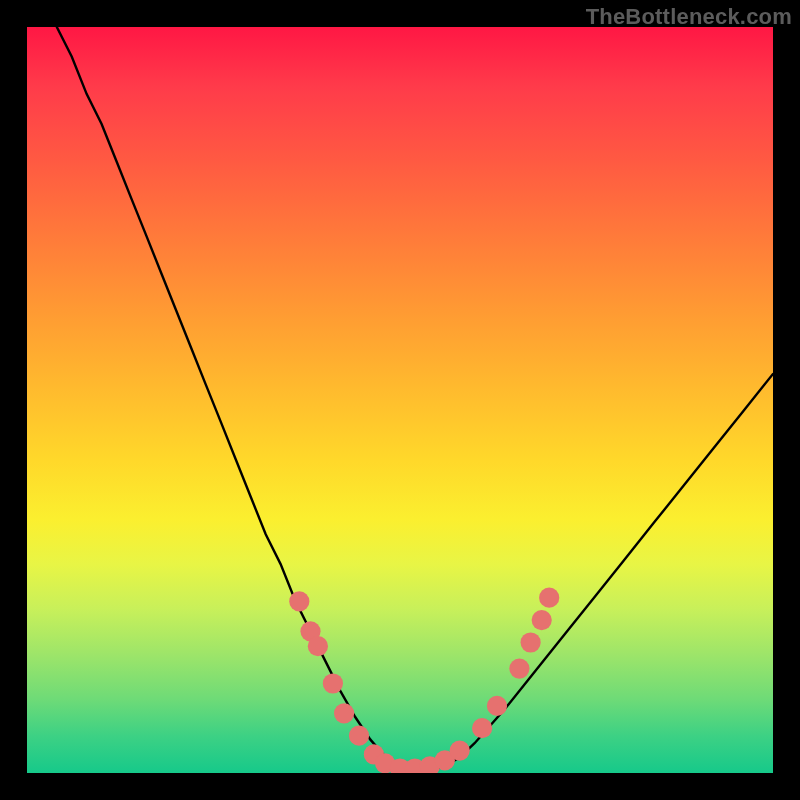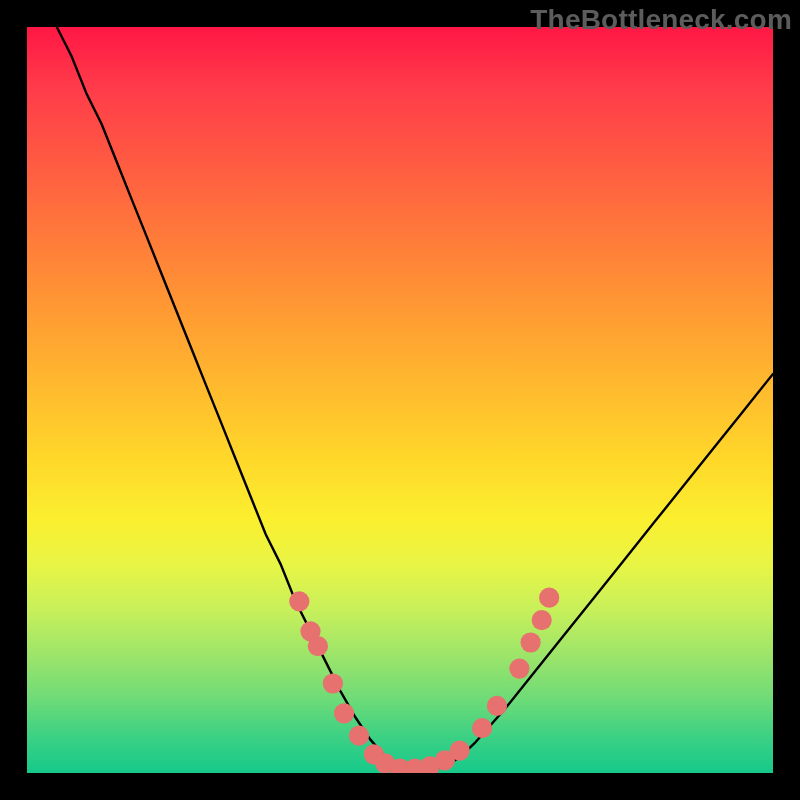--- a/index.html
+++ b/index.html
@@ -40,21 +40,21 @@
       #6fdb77 90%,
       #3dd184 95%,
       #16c98a 100%
     );
   }
   .watermark {
     position: absolute;
     top: 4px;
     right: 8px;
     font-family: Arial, Helvetica, sans-serif;
-    font-size: 28px;
+    font-size: 22px;
     font-weight: bold;
     color: #5c5c5c;
     letter-spacing: 0.2px;
     user-select: none;
   }
   svg.overlay {
     position: absolute;
     left: 0;
     top: 0;
     width: 746px;

